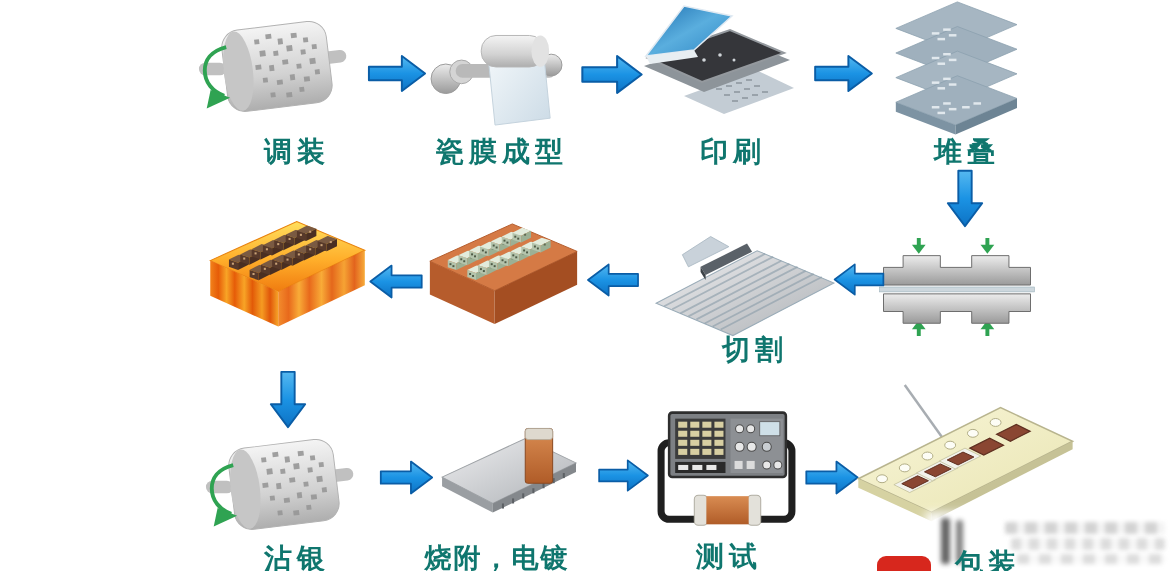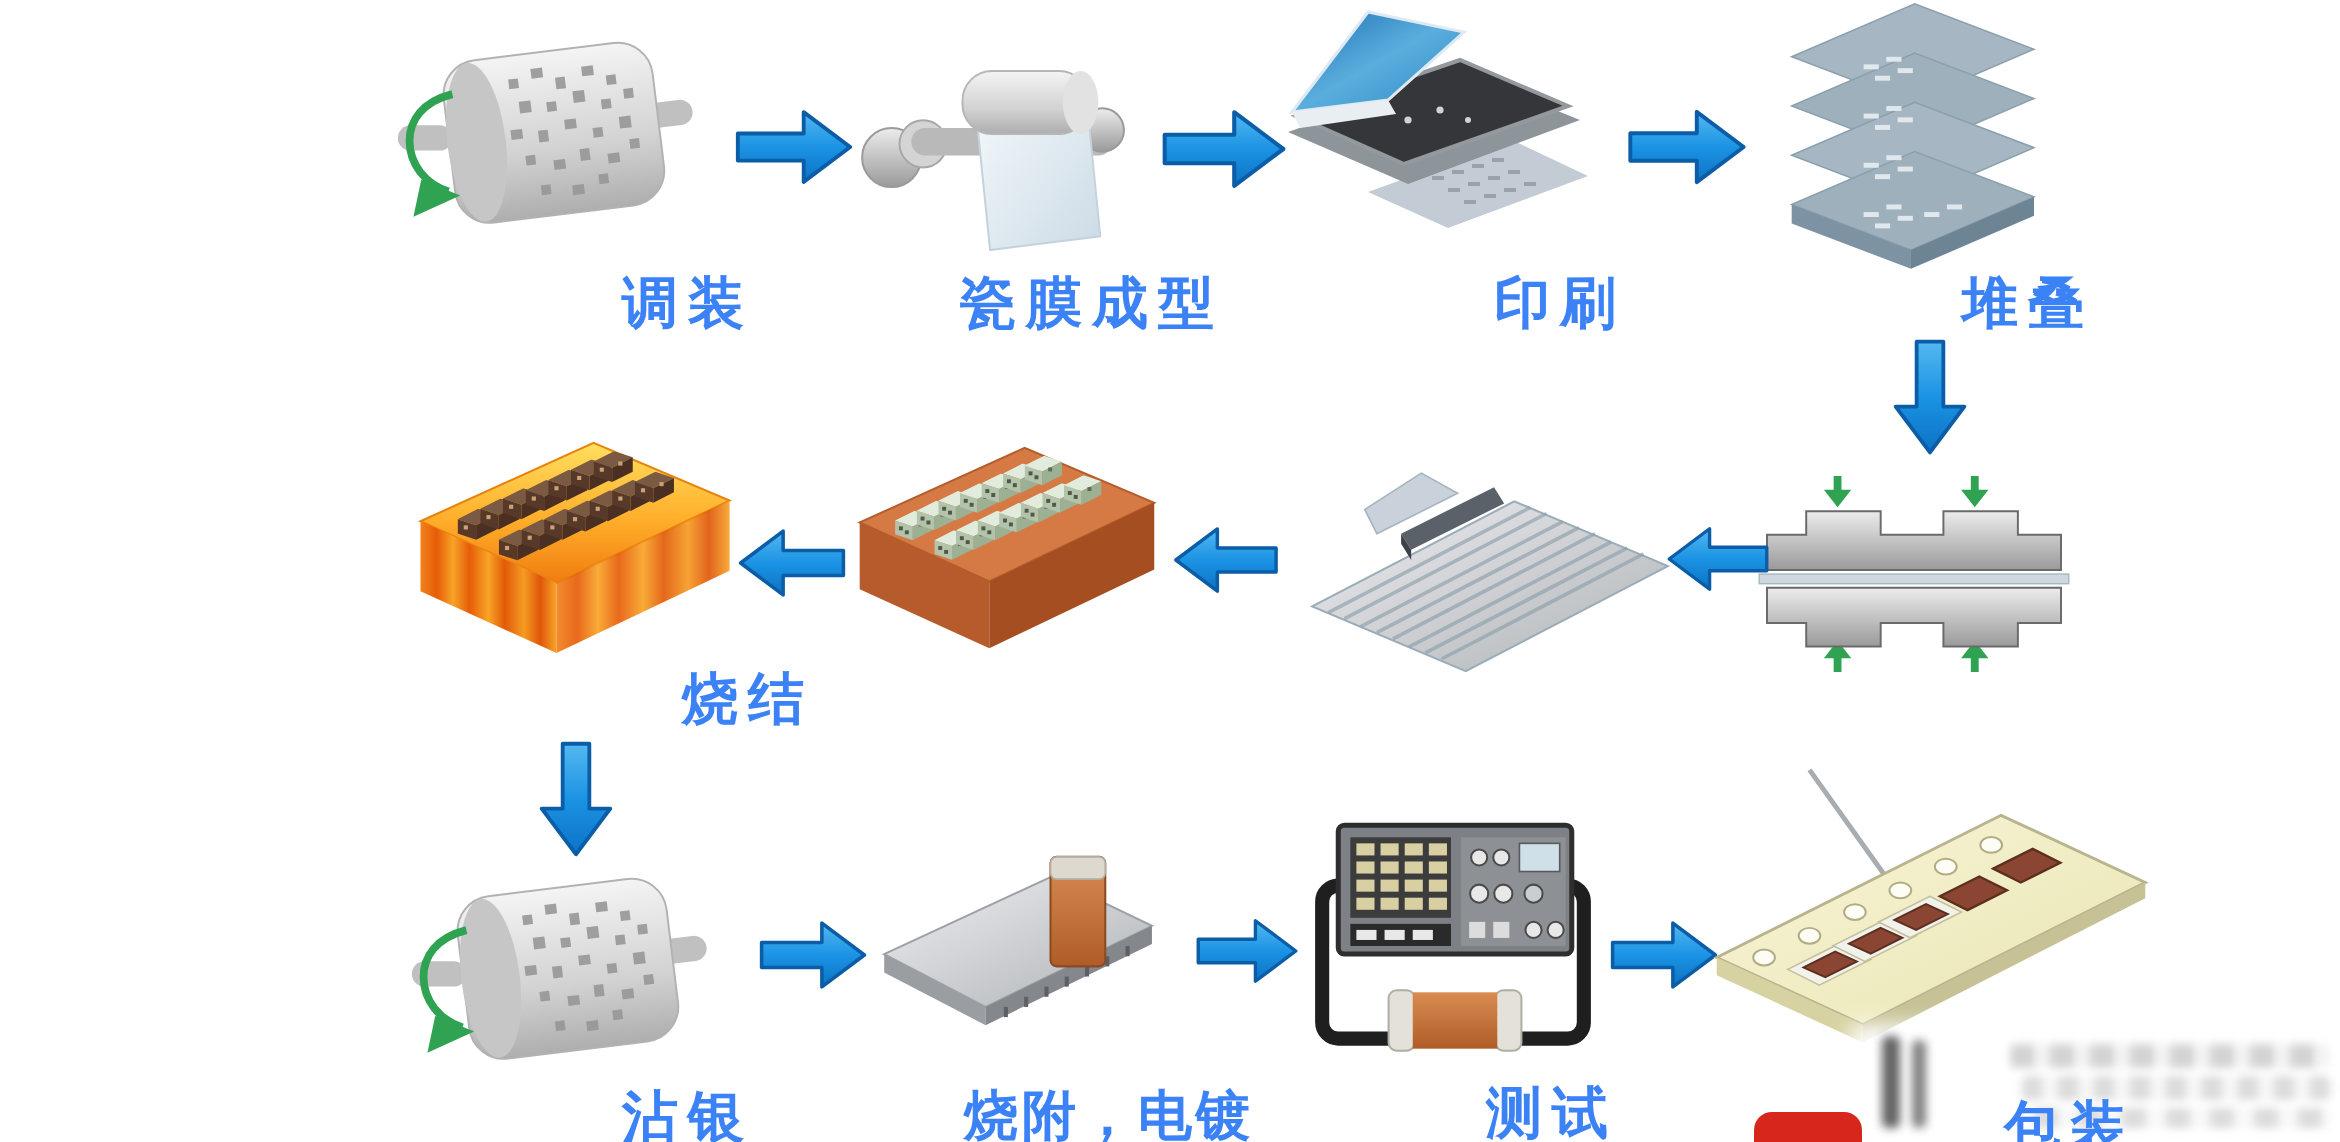--- a/index.html
+++ b/index.html
@@ -6,21 +6,21 @@
   #stage{
     position:relative;width:1170px;height:571px;background:#ffffff;
     overflow:hidden;font-family:"Liberation Serif",serif;
   }
   .icon{position:absolute;}
   .icon svg{display:block;width:100%;height:100%;}
   .arrow{position:absolute;}
   .arrow svg{display:block;width:100%;height:100%;}
   .arrow.left svg{transform:scaleX(-1);}
   .step-label{
-    position:absolute;text-align:right;color:#3b82f6;
+    position:absolute;text-align:center;color:#0f766e;
     font-weight:700;font-size:28px;letter-spacing:5px;
     font-family:"Liberation Serif",serif;white-space:nowrap;
   }
   .step-label.small{font-size:27px;letter-spacing:2px;}
   .wm{position:absolute;pointer-events:none;}
   .wm .streak{position:absolute;border-radius:3px;}
   .badge-red{
     position:absolute;left:877px;top:556px;width:54px;height:28px;
     background:#d7271d;border-radius:9px;
   }
@@ -344,21 +344,21 @@
       <use href="#symChipD" x="46" y="52" width="20" height="16"></use>
         <use href="#symChipD" x="57" y="47" width="20" height="16"></use>
       <use href="#symChipD" x="68" y="42" width="20" height="16"></use>
         <use href="#symChipD" x="79" y="38" width="20" height="16"></use>
       <use href="#symChipD" x="90" y="33" width="20" height="16"></use>
         <use href="#symChipD" x="101" y="28" width="20" height="16"></use>
       <use href="#symChipD" x="112" y="24" width="20" height="16"></use>
     </svg>
   </div>
 
-  <div class="step-label" style="left:247px;top:331px;width:160px">烧结</div>
+  <div class="step-label" style="left:675px;top:331px;width:160px">切割</div>
 
   <div class="arrow" style="left:267px;top:369px;width:42px;height:61px">
     <svg viewBox="0 0 44 64">
         <use href="#symArrowD" width="44" height="64"></use>
       </svg>
   </div>
 
   <div class="icon" style="left:192px;top:430px;width:172px;height:112px">
     <svg viewBox="0 0 160 115">
         <use href="#symBallMill" width="160" height="115"></use>

